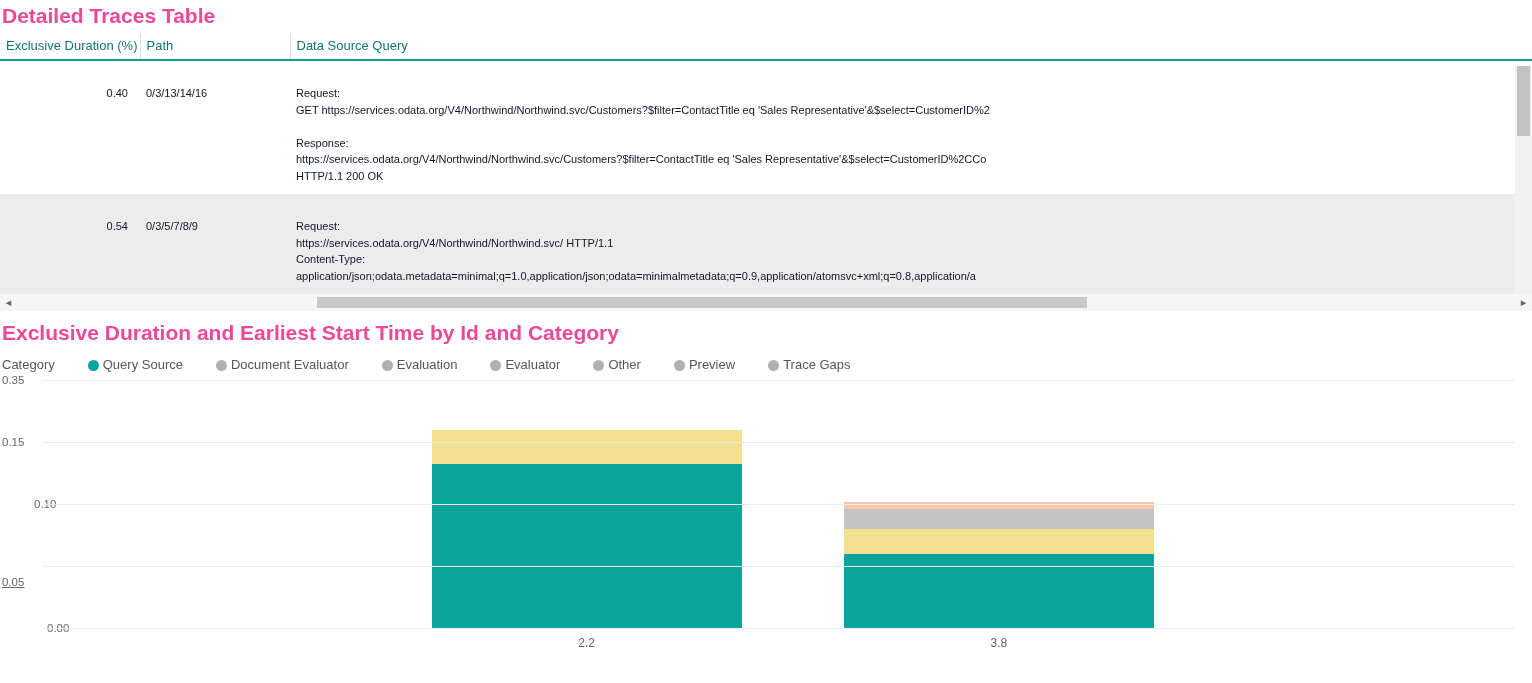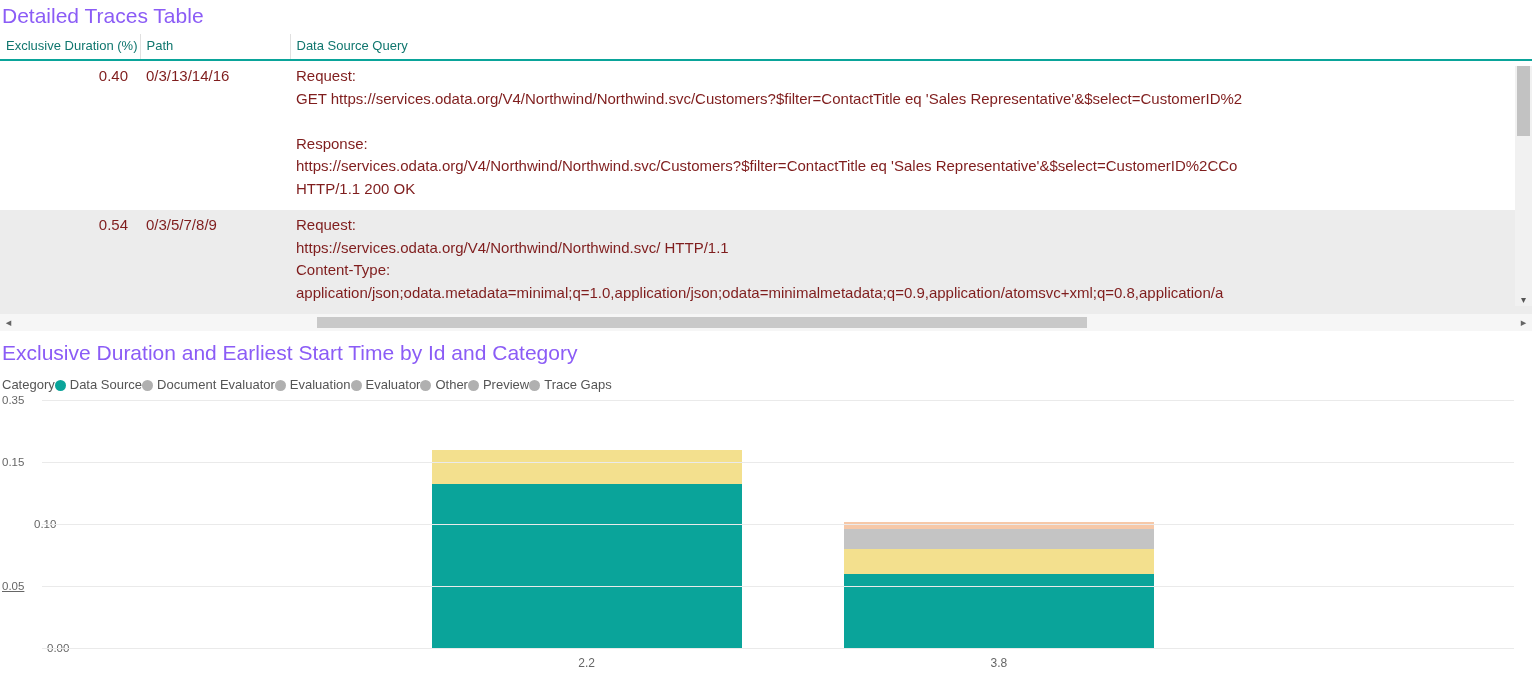--- a/index.html
+++ b/index.html
@@ -1,35 +1,35 @@
 <!DOCTYPE html>
 <html><head>
 <meta charset="utf-8">
 <style>
   * { box-sizing: border-box; margin: 0; padding: 0; }
   body { font-family: "Segoe UI", -apple-system, sans-serif; font-size: 13px; color: #222; background: #fff; width: 1532px; }
-  .section-title { font-size: 21px; font-weight: 400; padding: 4px 2px 6px; color: #8b5cf6; }
+  .section-title { font-size: 21px; font-weight: 700; padding: 4px 2px 6px; color: #ec4899; }
   .table-wrap { position: relative; width: 100%; }
   .traces-table { width: 100%; border-collapse: collapse; table-layout: fixed; }
   .traces-table th { text-align: left; font-weight: 400; font-size: 13px; color: #0f766e; padding: 4px 6px 6px; border-right: 1px solid #e0e0e0; border-bottom: 2px solid #0aa49a; white-space: nowrap; overflow: hidden; }
   .traces-table th:last-child { border-right: none; margin-left: 6px; }
-  .traces-table td { font-size: 15px; color: #7f1d1d; padding: 4px 6px 10px; vertical-align: top; line-height: 1.5; }
+  .traces-table td { font-size: 11px; color: #0f172a; padding: 24px 6px 10px; vertical-align: top; line-height: 1.5; }
   .col-dur { width: 140px; text-align: right; }
   .col-path { width: 150px; }
   .col-q { } 
   td.col-dur { text-align: right; padding-right: 12px; }
   tr.alt { background: #ececec; }
   .vscroll { position: absolute; top: 32px; right: 0; width: 17px; height: 240px; background: #f1f1f1; }
   .vscroll .thumb { position: absolute; top: 0; left: 2px; width: 13px; height: 70px; background: #c2c2c2; }
   .vscroll .arrow { position:absolute; left:3px; width:11px; height:11px; font-size:10px; color:#555; text-align:center; }
   .hscroll { height: 17px; background: #f6f6f6; display:flex; align-items:center; position:relative; }
   .hscroll .arrow { width:17px; text-align:center; color:#666; font-size:11px; }
   .hscroll .track { flex:1; height:17px; position:relative; }
   .hscroll .thumb { position:absolute; left:300px; width:770px; top:3px; height:11px; background:#c9c9c9; }
-  .legend { display:flex; gap:0; align-items:center; font-size:13px; color:#555; padding:6px 2px 2px; }
+  .legend { display:flex; gap:33px; align-items:center; font-size:13px; color:#555; padding:6px 2px 2px; }
   .legend-label { color:#555; }
   .swatch { display:inline-block; width:11px; height:11px; border-radius:50%; margin-right:4px; vertical-align:middle; }
   .sw-teal{background:#0aa49a;} .sw-grey{background:#b0b0b0;}
   .chart-area { position:relative; height:270px; margin:6px 0 0 2px; }
   .y-tick { position:absolute; left:0; font-size:11.5px; color:#666; transform:translateY(-50%); }
   .grid { position:absolute; left:40px; right:18px; border-top:1px solid #eaeaea; }
   .plot { position:absolute; left:40px; right:18px; top:0; bottom:22px; }
   .bar { position:absolute; bottom:0; }
   .seg { position:absolute; left:0; right:0; }
   .x-tick { position:absolute; bottom:0; font-size:12px; color:#666; transform:translateX(-50%); }
@@ -86,21 +86,21 @@
   <div class="track">
     <div class="thumb"></div>
   </div>
   <div class="arrow">▸</div>
 </div>
 
 <div class="section-title" style="margin-top:6px">Exclusive Duration and Earliest Start Time by Id and Category</div>
 
 <div class="legend">
   <span class="legend-label">Category</span>
-  <span><span class="swatch sw-teal"></span><span>Data Source</span></span>
+  <span><span class="swatch sw-teal"></span><span>Query Source</span></span>
   <span><span class="swatch sw-grey"></span><span>Document Evaluator</span></span>
   <span><span class="swatch sw-grey"></span><span>Evaluation</span></span>
   <span><span class="swatch sw-grey"></span><span>Evaluator</span></span>
   <span><span class="swatch sw-grey"></span><span>Other</span></span>
   <span><span class="swatch sw-grey"></span><span>Preview</span></span>
   <span><span class="swatch sw-grey"></span><span>Trace Gaps</span></span>
 </div>
 
 <div class="chart-area">
   <div class="plot" id="plot">
@@ -110,21 +110,21 @@
       </div>
       <div class="bar" style="width: 310px; left: 801.8px; height: 248px;">
         <div class="seg" style="bottom: 0px; height: 74.4px; background: rgb(10, 164, 154);"></div>
         <div class="seg" style="bottom: 74.4px; height: 24.8px; background: rgb(243, 224, 142);"></div>
         <div class="seg" style="bottom: 99.2px; height: 19.84px; background: rgb(196, 196, 196);"></div>
         <div class="seg" style="bottom: 119.04px; height: 7.44px; background: rgb(246, 200, 168);"></div>
       </div>
     </div>
 <div class="y-tick" style="top: 248px; margin-left: 45px;">0.00</div>
     <div class="grid" style="top: 248px;"></div>
-    <div class="y-tick" style="top: 186px; text-decoration: underline;">0.05</div>
+    <div class="y-tick" style="top: 202px; text-decoration: underline;">0.05</div>
     <div class="grid" style="top: 186px;"></div>
     <div class="y-tick" style="top: 124px; margin-left: 32px;">0.10</div>
     <div class="grid" style="top: 124px;"></div>
     <div class="y-tick" style="top: 62px;">0.15</div>
     <div class="grid" style="top: 62px;"></div>
     <div class="y-tick" style="top: 0px;">0.35</div>
     <div class="grid" style="top: 0px;"></div>
     <div class="x-tick" style="left: 584.64px;">2.2</div>
     <div class="x-tick" style="left: 996.8px;">3.8</div>
   </div>

